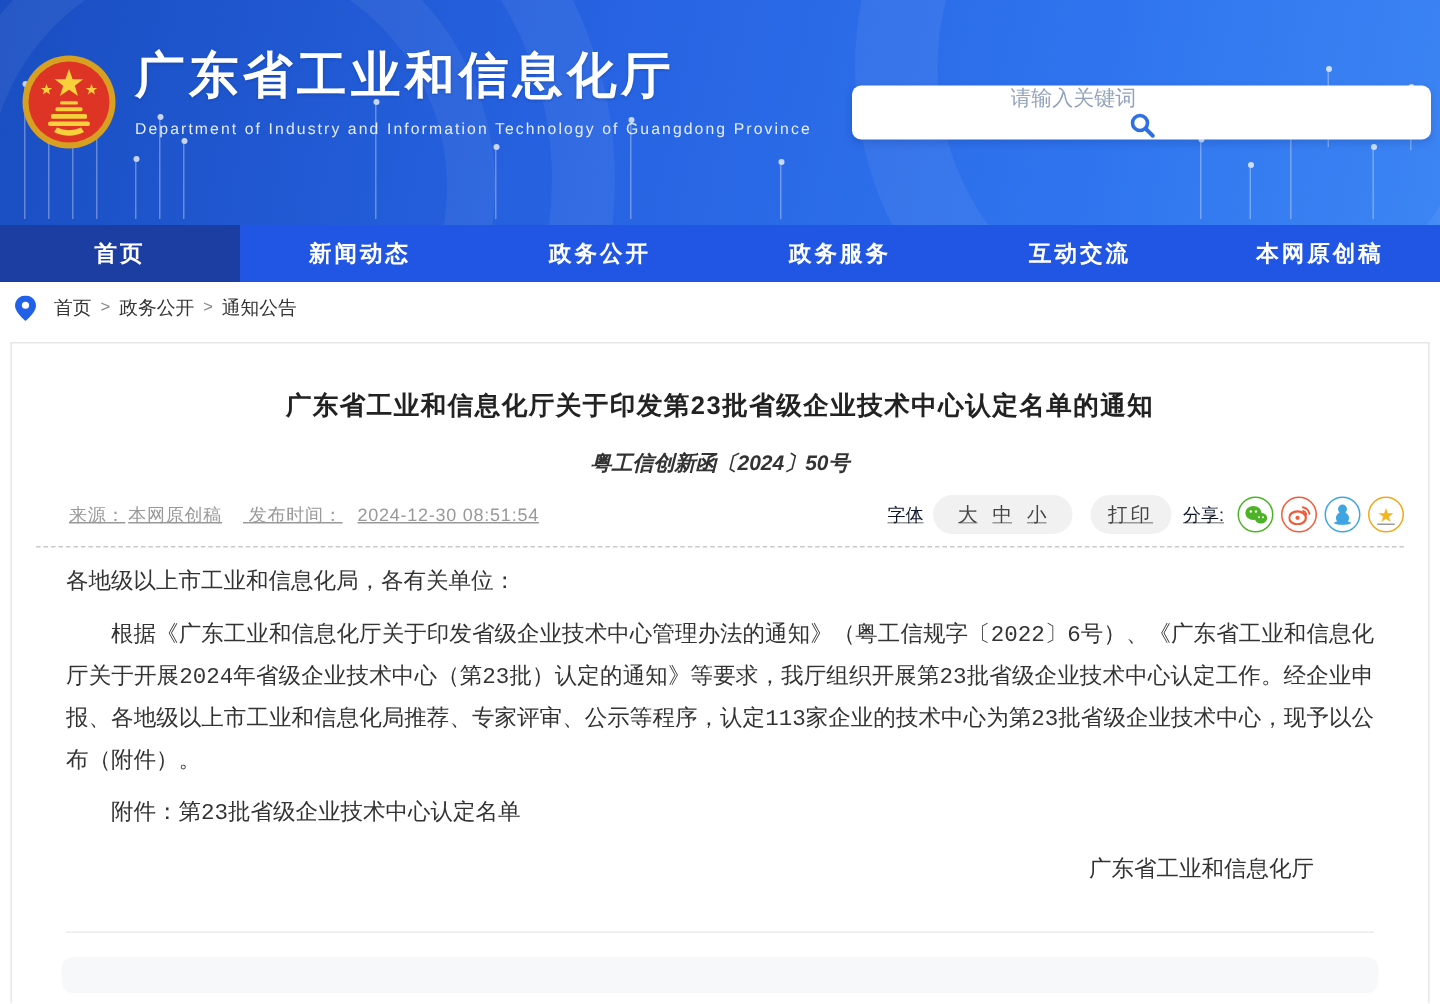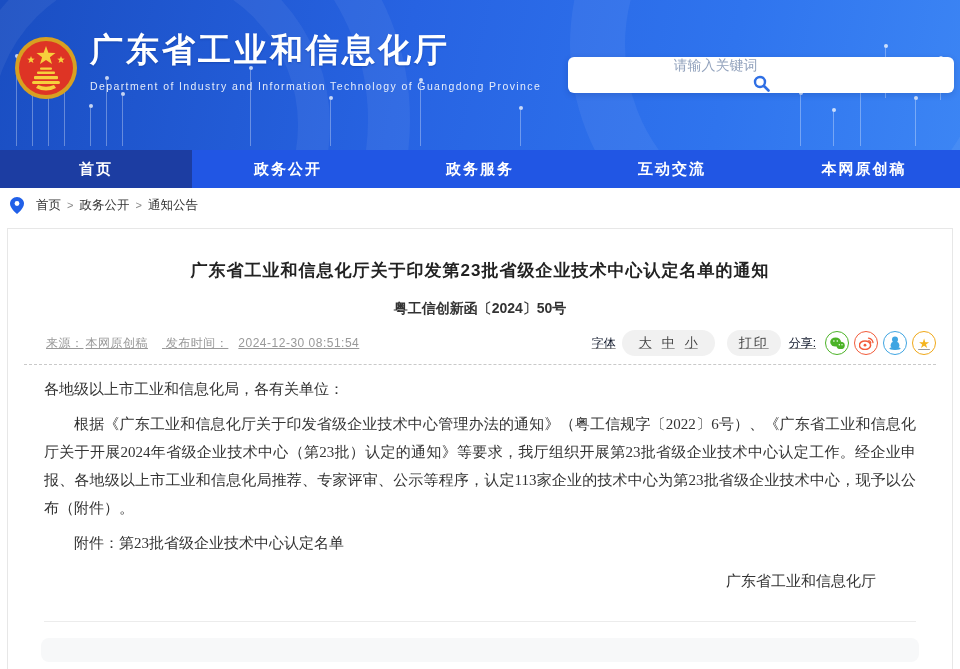--- a/index.html
+++ b/index.html
@@ -44,21 +44,21 @@
     font-size:12.5px; color:#333; background:#fff; }
   .crumb { cursor:pointer; margin:0 4px; }
   .crumb-sep { color:#888; font-size:11px; margin:0 2px; }
   .pin { margin-right:8px; display:flex; }
 
   
   .card { margin:6px 7px 0 7px; width:946px; height:441px; background:#fff;
     border:1px solid #e7e7e7; border-bottom:none; }
   .art-title { margin-top:30px; text-align:center; font-size:17px; font-weight:bold;
     color:#222; letter-spacing:1px; }
-  .doc-num { margin-top:18px; text-align:center; font-size:14px; font-weight:600; color:#333; }
+  .doc-num { margin-top:18px; text-align:center; font-size:14px; font-weight:600; color:#333;font-style:italic; }
 
   .meta-row { margin:12px 16px 0 16px; display:flex; justify-content:space-between;
     align-items:center; font-size:12px; color:#999;text-decoration:underline; }
   .meta-left { padding-left:22px; letter-spacing:.5px; }
   .meta-left .lbl { margin-right:2px; }
   .meta-left .sp { display:inline-block; width:14px; }
   .meta-right { display:flex; align-items:center; }
   .font-lbl, .share-lbl { color:#0f172a; font-size:12px; }
   .pill { background:#f1f1f1; border-radius:13px; padding:4px 12px; margin:0 6px;
     font-size:13px; color:#444; display:flex; }
@@ -67,21 +67,21 @@
   .share-lbl { margin:0 4px 0 2px; }
   .share-ic { width:24px; height:24px; border-radius:50%; background:#fff; margin-left:5px;
     display:flex; align-items:center; justify-content:center; cursor:pointer; }
   .ic-wechat { border:1.5px solid #4cb327; }
   .ic-weibo  { border:1.5px solid #f25b3a; }
   .ic-qq     { border:1.5px solid #3fa5e2; }
   .ic-star   { border:1.5px solid #f0a818; color:#f5b520; font-size:13px; line-height:1; }
 
   .dot-sep { margin:8px 16px 0; border-top:1px dashed #c9c9c9; }
 
-  .art-body { padding:10px 36px 0; font-family:Liberation Serif, serif; font-size:15px;
+  .art-body { padding:10px 36px 0; font-family:Liberation Mono, monospace; font-size:15px;
     color:#333; line-height:28px; }
   .art-body p { margin:0 0 7px; }
   .art-body p.indent { text-indent:2em; text-align:justify; }
   .sig { text-align:right; padding-right:40px; margin-top:10px; line-height:28px; }
   .sig div { margin-bottom:0; }
 
   .body-sep { margin:26px 36px 0; border-top:1px solid #ececec; }
 
   .attach-box { margin:16px 33px 0; background:#f7f8f9; border-radius:8px;
     padding:11px 22px 13px; font-size:12.5px; }
@@ -136,20 +136,21 @@
       <svg width="17" height="17" viewBox="0 0 17 17">
         <circle cx="7" cy="7" r="5" fill="none" stroke="#2f6fe4" stroke-width="2.4"></circle>
         <line x1="11" y1="11" x2="15.5" y2="15.5" stroke="#2f6fe4" stroke-width="2.6" stroke-linecap="round"></line>
       </svg>
     </button>
   </div>
 </div>
 
 <div class="nav">
   <div class="nav-item active">首页</div>
+  <div class="nav-item">新闻动态</div>
   <div class="nav-item">政务公开</div>
   <div class="nav-item">政务服务</div>
   <div class="nav-item">互动交流</div>
   <div class="nav-item">本网原创稿</div>
 </div>
 
 <div class="breadcrumb">
   <span class="pin">
     <svg width="14" height="17" viewBox="0 0 14 17">
       <path d="M7 0 C3.1 0 0 3 0 6.7 C0 11.4 7 17 7 17 C7 17 14 11.4 14 6.7 C14 3 10.9 0 7 0 Z" fill="#2160e8"></path>

